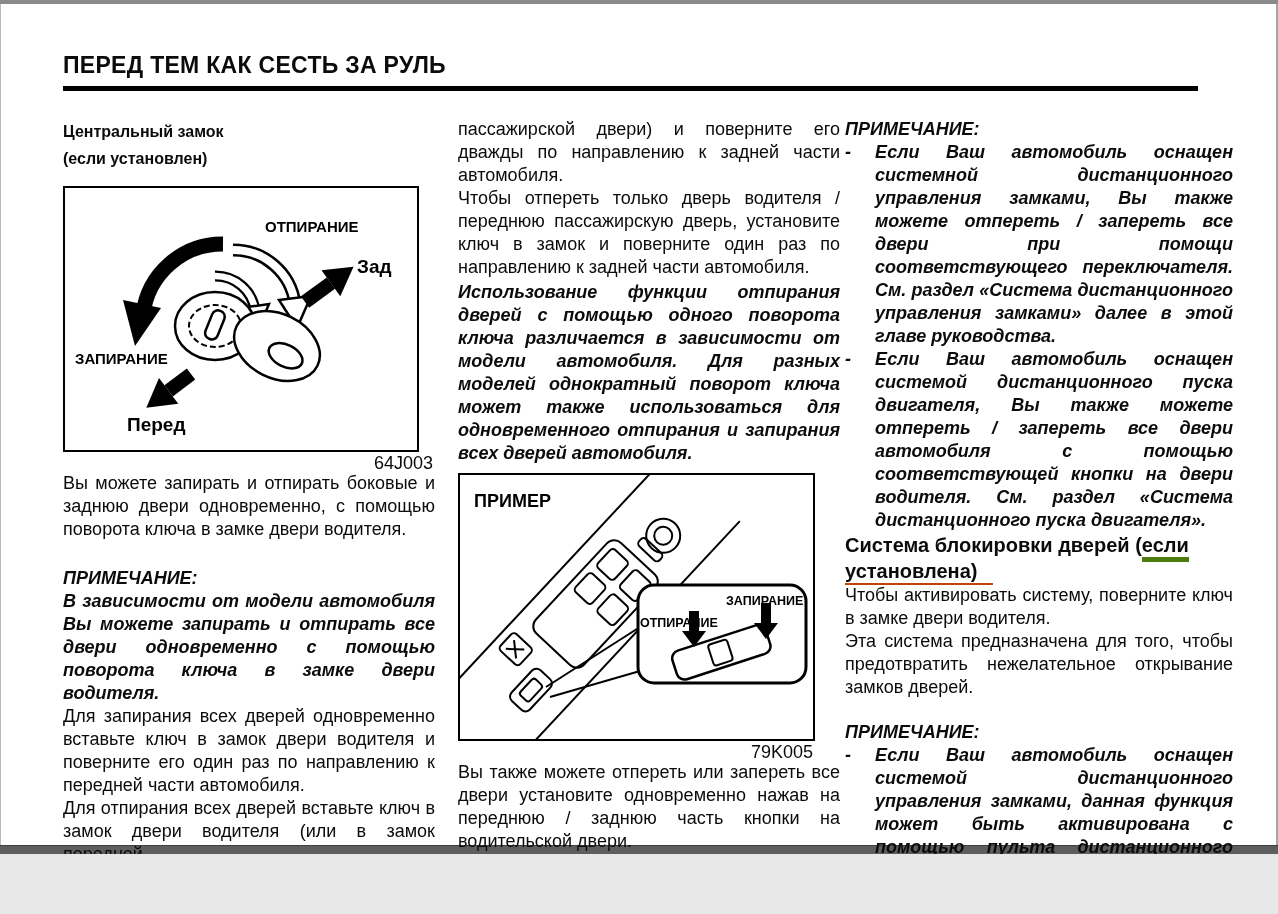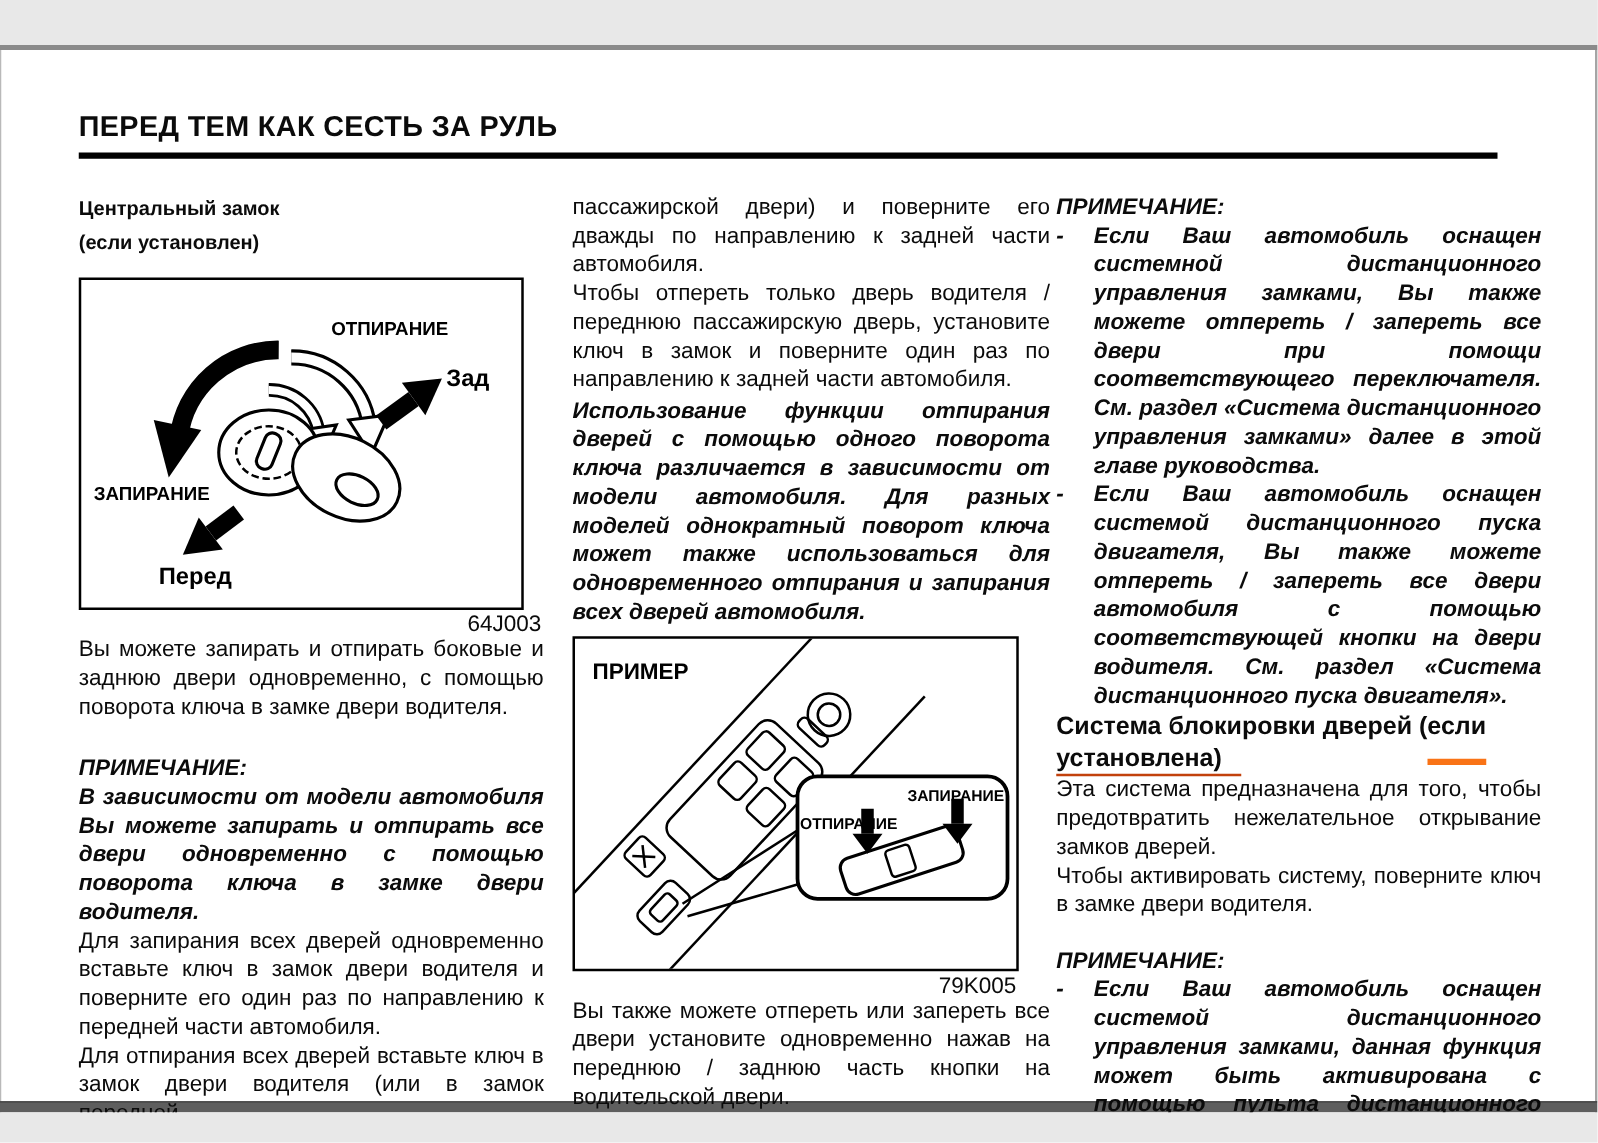--- a/index.html
+++ b/index.html
@@ -1,18 +1,18 @@
 <!DOCTYPE html>
 <html lang="ru"><head>
 <meta charset="utf-8">
 <style>
   html,body{margin:0;padding:0;background:#e8e8e8;}
   .page{position:relative;width:1278px;height:854px;background:#ffffff;
         font-family:"Liberation Sans",sans-serif;color:#0b0b0b;overflow:hidden;
-        box-shadow:inset 1px 0 0 #b9b9b9, inset -2px 0 0 #a5a5a5;margin-top:36px;}
+        box-shadow:inset 1px 0 0 #b9b9b9, inset -2px 0 0 #a5a5a5;}
   .bar-top{position:absolute;top:0;left:0;width:100%;height:4px;background:#8a8a8a;}
   .bar-bottom{position:absolute;bottom:0;left:0;width:100%;height:8px;background:#5e5e5e;border-top:1px solid #3f3f3f;}
 
   .hdr-title{position:absolute;left:63px;top:52px;font-size:23px;font-weight:bold;letter-spacing:.3px;white-space:nowrap;}
   .hdr-rule{position:absolute;left:63px;top:86px;width:1135px;height:5px;background:#000;}
 
   .col{position:absolute;top:118px;font-size:18px;line-height:23px;}
   .col-left{left:63px;width:372px;}
   .col-mid{left:458px;width:382px;}
   .col-right{left:845px;width:388px;}
@@ -27,21 +27,21 @@
   .note-item{display:flex;font-weight:bold;font-style:italic;}
   .note-item .dash{flex:none;width:30px;}
   .note-item .ntext{flex:1;text-align:justify;text-align-last:left;margin:0;}
 
   .figure{border:2px solid #000;background:#fff;}
   .fig1{width:352px;height:262px;margin-top:14px;}
   .fig2{width:353px;height:264px;margin-top:8px;}
   .fig-caption{text-align:right;font-size:18px;line-height:17px;margin:3px 2px 0 0;}
   .fig2-wrap{width:357px;}
 
-  .u-red{border-bottom:5px solid #f97316;padding-bottom:15px;}
+  .u-red{border-bottom:5px solid #4d7c0f;padding-bottom:1px;}
   .u-red-ext{border-bottom:2px solid #c2410c;padding-bottom:1px;padding-right:16px;}
 
   .page-num{position:absolute;left:63px;top:856px;font-size:20px;font-weight:bold;}
 
   .mt8{margin-top:8px;}.mt16{margin-top:16px;}
   .mt26{margin-top:26px;}.mt2{margin-top:2px;}.mt6{margin-top:6px;}.mt22{margin-top:22px;}
 
   svg .ln{stroke:#000;stroke-width:2;fill:none;}
   svg .ft15{font:bold 15px "Liberation Sans",sans-serif;}
   svg .ft19{font:bold 19px "Liberation Sans",sans-serif;}
@@ -181,22 +181,22 @@
         <span class="dash">-</span>
         <p class="ntext">Если Ваш автомобиль оснащен системой дистанционного пуска двигателя, Вы также можете отпереть / запереть все двери автомобиля с помощью соответствующей кнопки на двери водителя. См. раздел «Система дистанционного пуска двигателя».</p>
       </div>
     </div>
 
     <h3 class="sec2 mt6">
       <span>Система блокировки дверей (</span><span class="u-red">если</span><br>
       <span class="u-red-ext">установлена)</span>
     </h3>
 
+    <p class="body">Чтобы активировать систему, поверните ключ в замке двери водителя.</p>
     <p class="body mt2">Эта система предназначена для того, чтобы предотвратить нежелательное открывание замков дверей.</p>
-    <p class="body">Чтобы активировать систему, поверните ключ в замке двери водителя.</p>
 
     <div class="note mt22">
       <p class="nlabel">ПРИМЕЧАНИЕ:</p>
       <div class="note-item">
         <span class="dash">-</span>
         <p class="ntext">Если Ваш автомобиль оснащен системой дистанционного управления замками, данная функция может быть активирована с помощью пульта дистанционного управления. См. раздел «Система дистанционного управления замками» далее.</p>
       </div>
     </div>
   </div>
 

